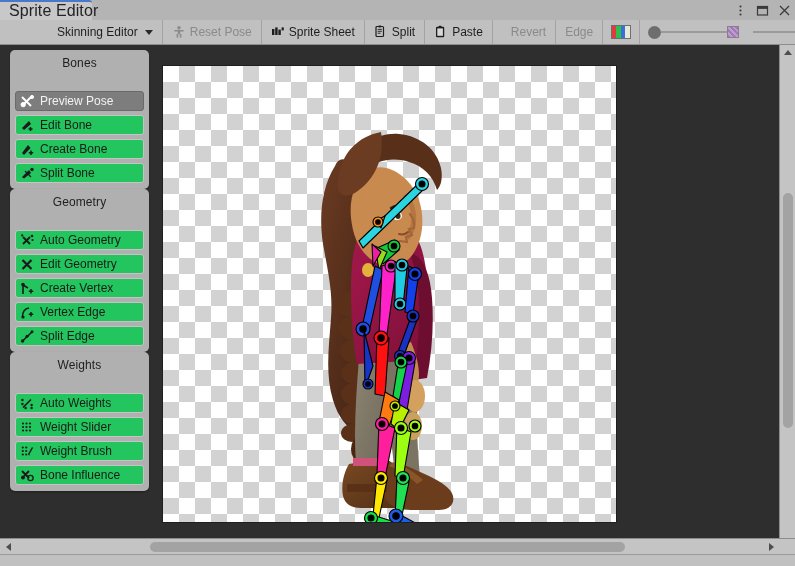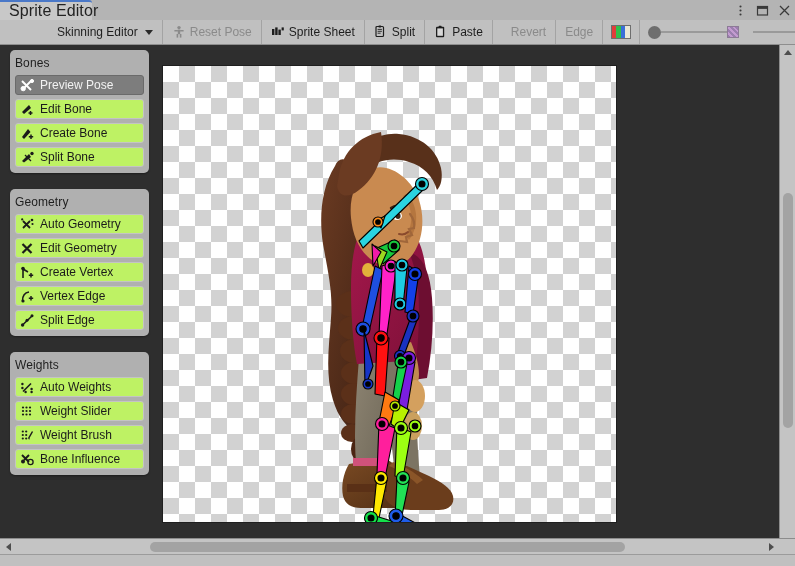--- a/index.html
+++ b/index.html
@@ -106,26 +106,26 @@
   .panel{
     position:absolute;left:10px;
     width:139px;
     background:#b0b0b0;
     border-radius:5px;
     box-sizing:border-box;
     padding:3px 5px 6px 5px;
     box-shadow:0 1px 2px rgba(0,0,0,.35);
   }
   .panel-title{
-    text-align:left;font-size:12px;color:#1e1e1e;
-    padding:3px 0 5px 0;letter-spacing:.1px;
+    text-align:center;font-size:12px;color:#1e1e1e;
+    padding:3px 0 21px 0;letter-spacing:.1px;
   }
   .tool-btn{
     height:20px;margin-bottom:4px;
-    background:#bef264;border:1px solid #c4c4c4;border-radius:3px;
+    background:#22c55e;border:1px solid #c4c4c4;border-radius:3px;
     display:flex;align-items:center;gap:5px;
     padding-left:4px;box-sizing:border-box;
     font-size:12px;color:#1b1b1b;white-space:nowrap;
   }
   .tool-btn:last-child{margin-bottom:0;}
   .tool-btn.active{background:#7d7d7d;border-color:#6a6a6a;color:#f2f2f2;}
   .tool-btn.active .t-ico svg *{fill:#ffffff;stroke:#ffffff;}
   .t-ico{width:15px;height:15px;flex:0 0 auto;display:block;}
   .t-ico svg{display:block;}
 

